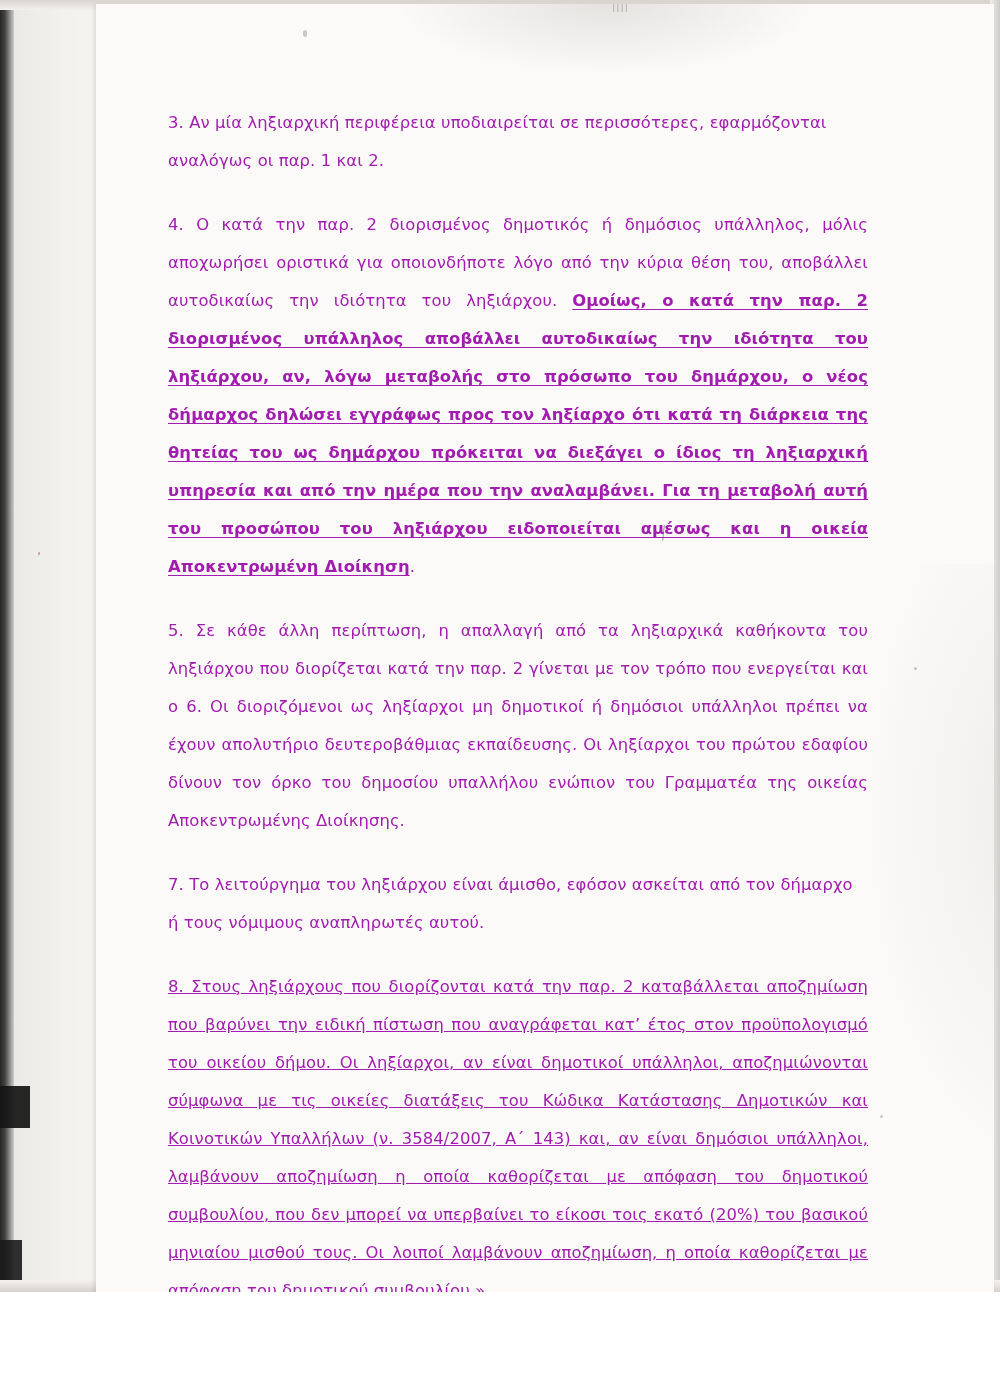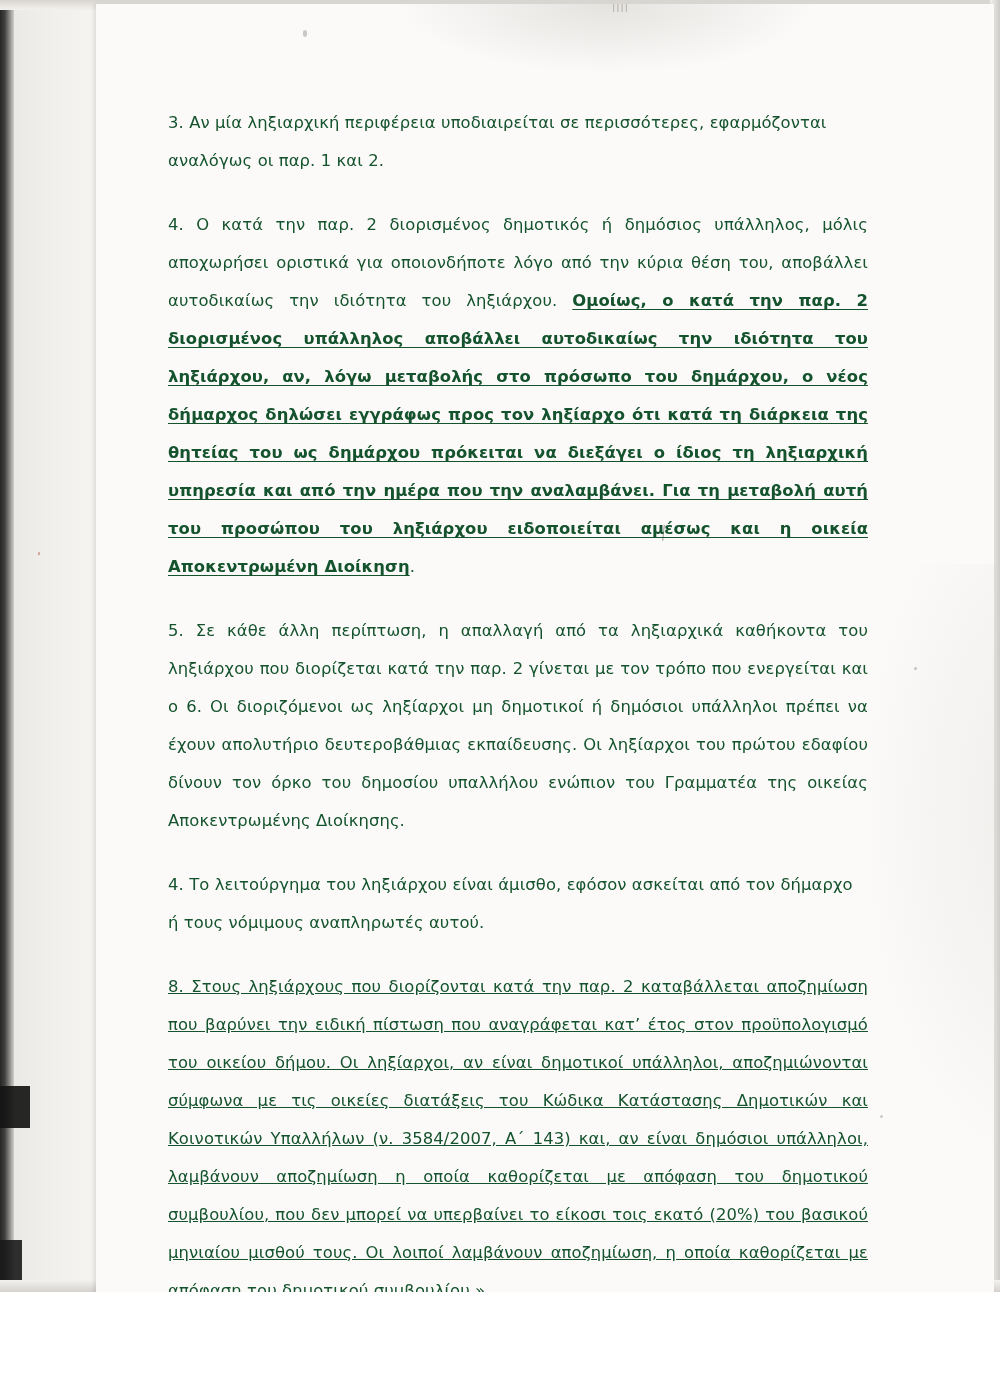--- a/index.html
+++ b/index.html
@@ -172,21 +172,21 @@
   }
 
   
   .doc-body {
     position: absolute;
     left: 168px;
     top: 104px;
     width: 700px;
   }
   .para {
-    color: #14532d;
+    color: #a21caf;
     font-size: 16.4px;
     line-height: 38px;
     text-align: justify;
     margin: 0 0 26px 0;
     font-family: "DejaVu Sans", sans-serif;
     letter-spacing: 0.1px;
   }
   .para.last {
     margin-bottom: 0;
     text-decoration: underline;
@@ -226,18 +226,18 @@
   <div class="mark-dot-c"></div>
 
   <div class="doc-body">
 
     <p class="para p3">3. Αν μία ληξιαρχική περιφέρεια υποδιαιρείται σε περισσότερες, εφαρμόζονται αναλόγως οι παρ. 1 και 2.</p>
 
     <p class="para p4"><span>4. Ο κατά την παρ. 2 διορισμένος δημοτικός ή δημόσιος υπάλληλος, μόλις αποχωρήσει οριστικά για οποιονδήποτε λόγο από την κύρια θέση του, αποβάλλει αυτοδικαίως την ιδιότητα του ληξιάρχου. </span><span class="bold-underline">Ομοίως, ο κατά την παρ. 2 διορισμένος υπάλληλος αποβάλλει αυτοδικαίως την ιδιότητα του ληξιάρχου, αν, λόγω μεταβολής στο πρόσωπο του δημάρχου, ο νέος δήμαρχος δηλώσει εγγράφως προς τον ληξίαρχο ότι κατά τη διάρκεια της θητείας του ως δημάρχου πρόκειται να διεξάγει ο ίδιος τη ληξιαρχική υπηρεσία και από την ημέρα που την αναλαμβάνει. Για τη μεταβολή αυτή του προσώπου του ληξιάρχου ειδοποιείται αμέσως και η οικεία Αποκεντρωμένη Διοίκηση</span><span>.</span></p>
 
     <p class="para p5">5. Σε κάθε άλλη περίπτωση, η απαλλαγή από τα ληξιαρχικά καθήκοντα του ληξιάρχου που διορίζεται κατά την παρ. 2 γίνεται με τον τρόπο που ενεργείται και ο 6. Οι διοριζόμενοι ως ληξίαρχοι μη δημοτικοί ή δημόσιοι υπάλληλοι πρέπει να έχουν απολυτήριο δευτεροβάθμιας εκπαίδευσης. Οι ληξίαρχοι του πρώτου εδαφίου δίνουν τον όρκο του δημοσίου υπαλλήλου ενώπιον του Γραμματέα της οικείας Αποκεντρωμένης Διοίκησης.</p>
 
-    <p class="para p7">4. Το λειτούργημα του ληξιάρχου είναι άμισθο, εφόσον ασκείται από τον δήμαρχο ή τους νόμιμους αναπληρωτές αυτού.</p>
+    <p class="para p7">7. Το λειτούργημα του ληξιάρχου είναι άμισθο, εφόσον ασκείται από τον δήμαρχο ή τους νόμιμους αναπληρωτές αυτού.</p>
 
     <p class="para p8 last">8. Στους ληξιάρχους που διορίζονται κατά την παρ. 2 καταβάλλεται αποζημίωση που βαρύνει την ειδική πίστωση που αναγράφεται κατ’ έτος στον προϋπολογισμό του οικείου δήμου. Οι ληξίαρχοι, αν είναι δημοτικοί υπάλληλοι, αποζημιώνονται σύμφωνα με τις οικείες διατάξεις του Κώδικα Κατάστασης Δημοτικών και Κοινοτικών Υπαλλήλων (ν. 3584/2007, Α΄ 143) και, αν είναι δημόσιοι υπάλληλοι, λαμβάνουν αποζημίωση η οποία καθορίζεται με απόφαση του δημοτικού συμβουλίου, που δεν μπορεί να υπερβαίνει το είκοσι τοις εκατό (20%) του βασικού μηνιαίου μισθού τους. Οι λοιποί λαμβάνουν αποζημίωση, η οποία καθορίζεται με απόφαση του δημοτικού συμβουλίου.».</p>
 
   </div>
 </div>
 
 </body></html>

